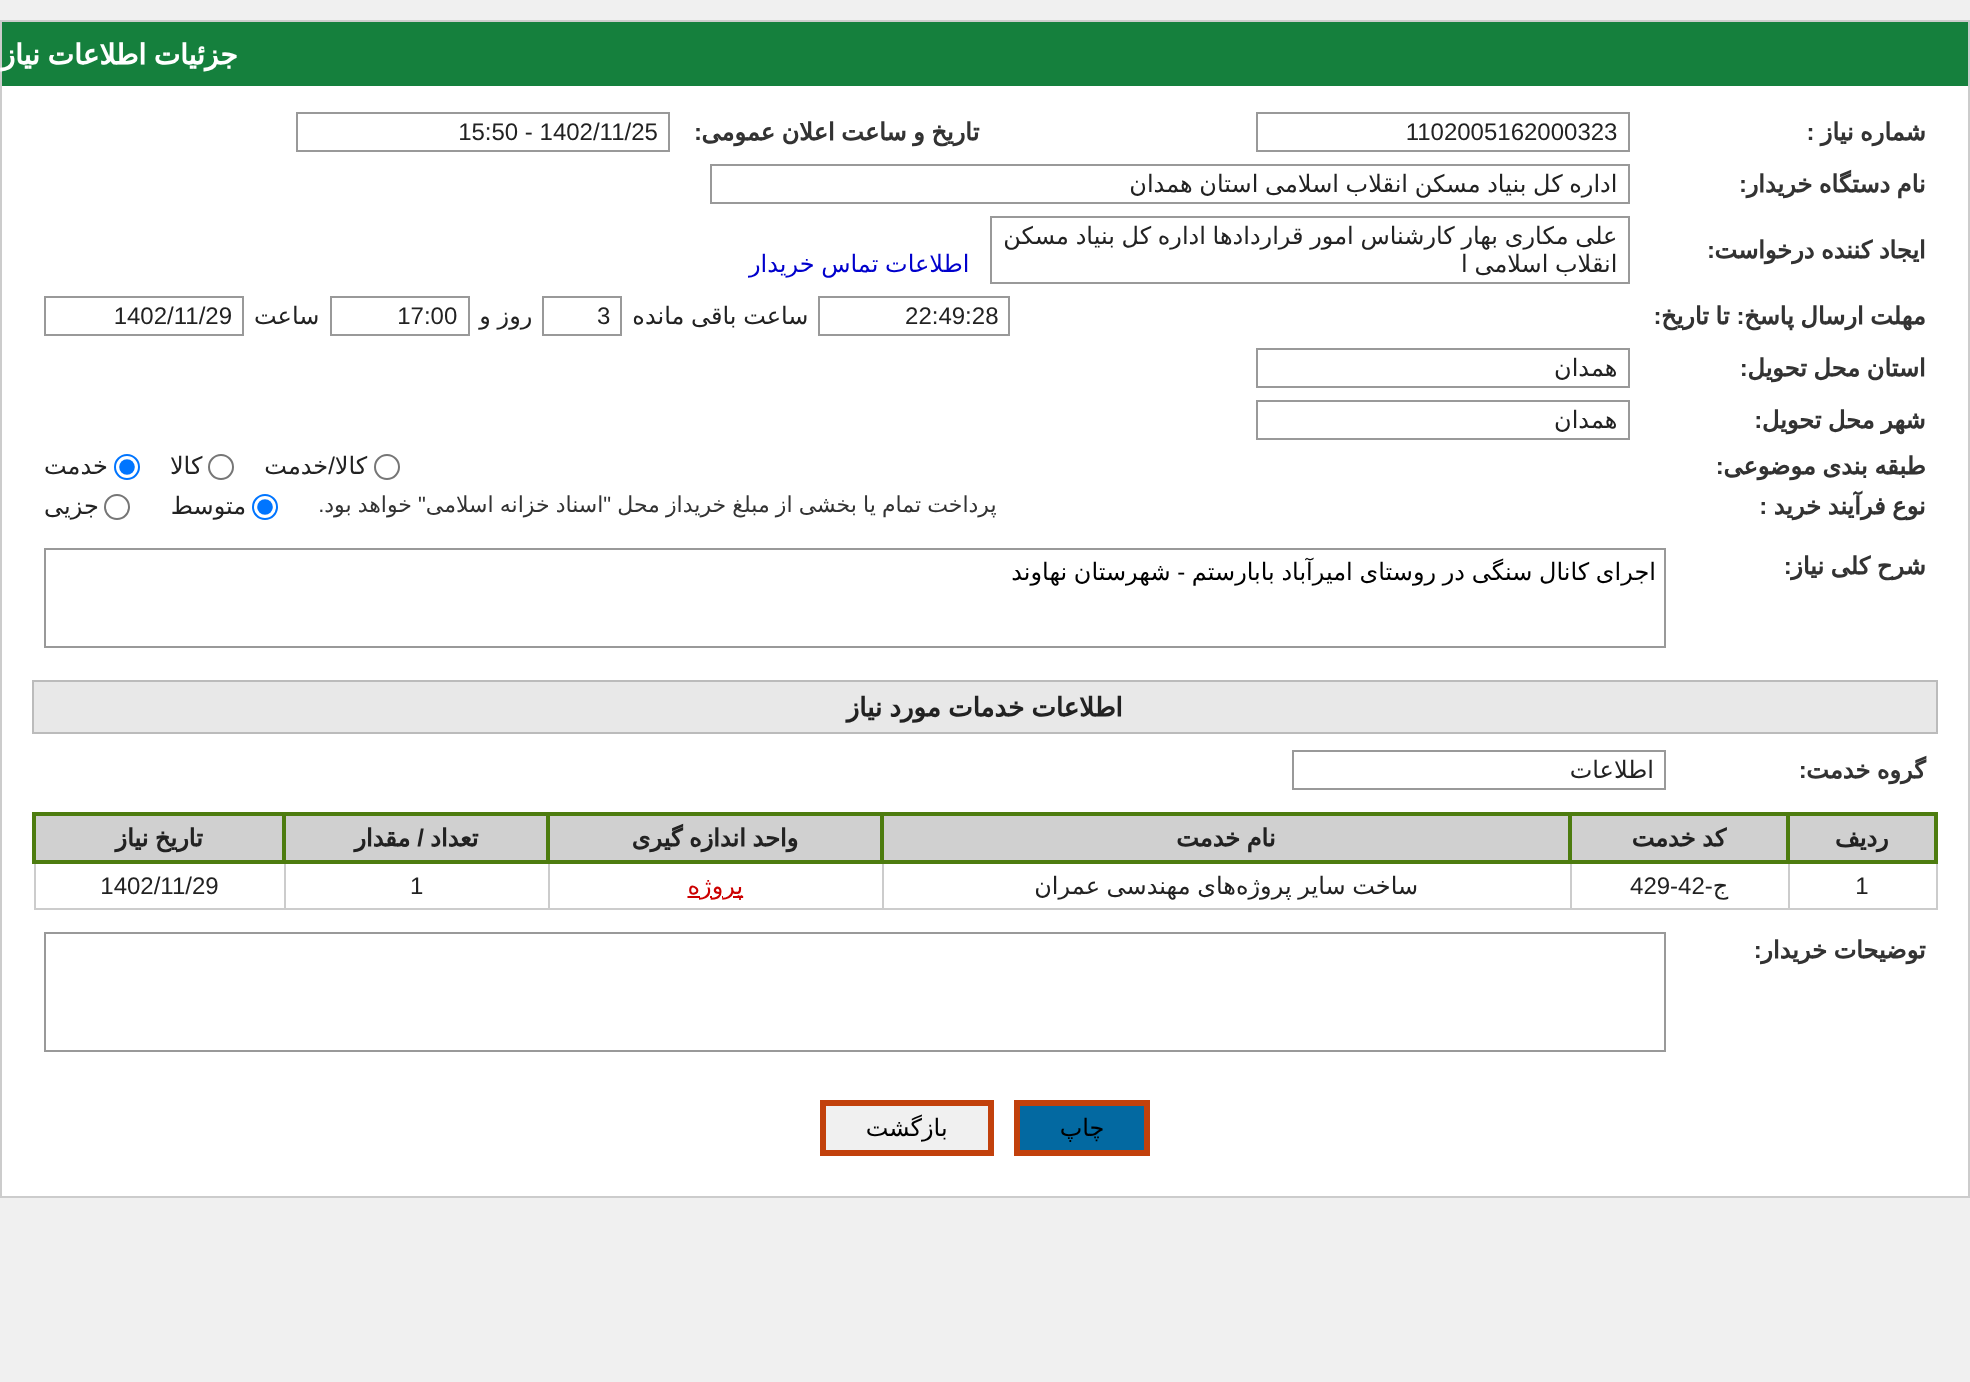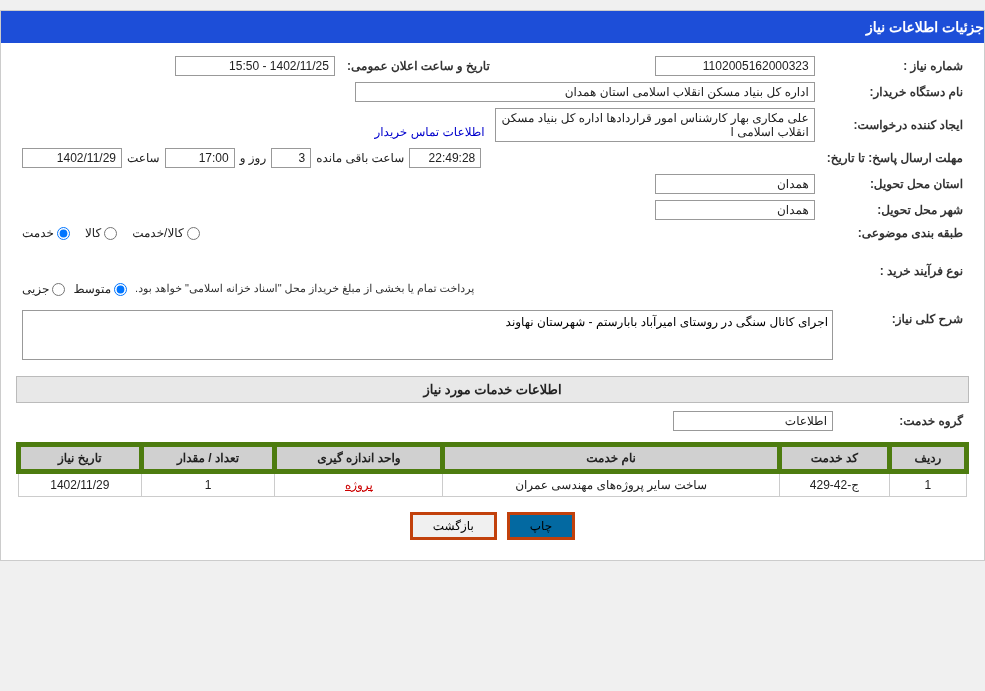--- a/index.html
+++ b/index.html
@@ -10,23 +10,23 @@
       font-size: 12px;
       color: #222;
     }
     .page-wrapper {
       max-width: 985px;
       margin: 10px auto;
       background: #fff;
       border: 1px solid #ccc;
     }
     .page-header {
-      background: #1d4ed8;
+      background: #15803d;
       color: #fff;
-      text-align: right;
+      text-align: left;
       padding: 8px 0;
       font-size: 14px;
       font-weight: bold;
     }
     .content-area {
       padding: 10px 15px;
     }
     .info-table {
       width: 100%;
       border-collapse: collapse;
@@ -47,21 +47,21 @@
       text-align: right;
     }
     .input-box {
       border: 1px solid #999;
       background: #fff;
       padding: 2px 5px;
       min-height: 20px;
       display: inline-block;
     }
     .input-medium {
-      width: 160px;
+      width: 187px;
     }
     .input-small {
       width: 100px;
     }
     .blue-link {
       color: #0000cc;
       text-decoration: none;
     }
     .section-header {
       background: #e8e8e8;
@@ -93,21 +93,21 @@
       text-align: right;
       resize: none;
     }
     .services-table {
       width: 100%;
       border-collapse: collapse;
       margin: 5px 0;
     }
     .services-table th {
       background: #d0d0d0;
-      border: 5px solid #4d7c0f;
+      border: 2px solid #4d7c0f;
       padding: 4px 8px;
       text-align: center;
       font-weight: bold;
     }
     .services-table td {
       border: 1px solid #ccc;
       padding: 4px 8px;
       text-align: center;
     }
     .buyer-desc-box {
@@ -190,21 +190,21 @@
       <tr>
         <td class="label-cell">مهلت ارسال پاسخ: تا تاریخ:</td>
         <td colspan="3" class="value-cell">
           <div class="row-flex">
             <span class="input-box input-small">1402/11/29</span>
             <span>ساعت</span>
             <span class="input-box" style="width:70px;">17:00</span>
             <span>روز و</span>
             <span class="input-box" style="width:40px;">3</span>
             <span>ساعت باقی مانده</span>
-            <span class="input-box" style="width:72px;">22:49:28</span>
+            <span class="input-box" style="width:96px;">22:49:28</span>
           </div>
         </td>
       </tr>
 
       <tr>
         <td class="label-cell">استان محل تحویل:</td>
         <td colspan="3" class="value-cell">
           <span class="input-box input-medium">همدان</span>
         </td>
       </tr>
@@ -232,21 +232,21 @@
               <span>کالا/خدمت</span>
               <input type="radio" name="category" style="">
             </div>
           </div>
         </td>
       </tr>
 
       <tr>
         <td class="label-cell">نوع فرآیند خرید :</td>
         <td colspan="3" class="value-cell">
-          <div class="row-flex" style="align-items: flex-start; flex-wrap: wrap; gap: 8px; margin-top: 36px;">
+          <div class="row-flex" style="align-items: flex-start; flex-wrap: wrap; gap: 20px;">
             <div class="radio-item">
               <span>جزیی</span>
               <input type="radio" name="purchase_type" style="">
             </div>
             <div class="radio-item">
               <span>متوسط</span>
               <input type="radio" name="purchase_type" checked="" style="">
             </div>
             <span class="notice-text">پرداخت تمام یا بخشی از مبلغ خریداز محل "اسناد خزانه اسلامی" خواهد بود.</span>
           </div>
@@ -297,19 +297,29 @@
             <td>1</td>
             <td>ج-42-429</td>
             <td>ساخت سایر پروژه‌های مهندسی عمران</td>
             <td style="color: rgb(204, 0, 0); text-decoration: underline;">پروژه</td>
             <td>1</td>
             <td>1402/11/29</td>
           </tr>
         </tbody>
     </table>
 
+    <table class="info-table" style="margin-top: 8px;">
+      <tbody>
+          <tr>
+        <td class="label-cell" style="vertical-align: top; padding-top: 5px;">توضیحات خریدار:</td>
+        <td>
+          <textarea class="buyer-desc-box" style="font-family: Tahoma, Arial, sans-serif; font-size: 12px; direction: rtl;"></textarea>
+        </td>
+      </tr>
+    </tbody>
+      </table>
 
     <div class="buttons-row">
       <button class="btn btn-print">چاپ</button>
       <button class="btn btn-back">بازگشت</button>
     </div>
   </div>
 </div>
 
 </body></html>

